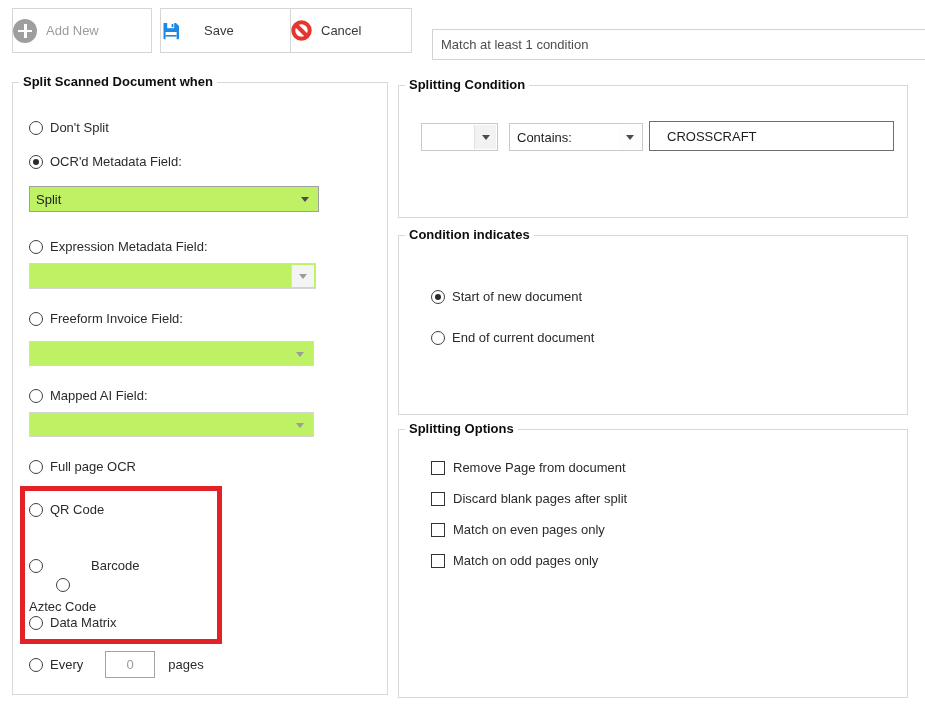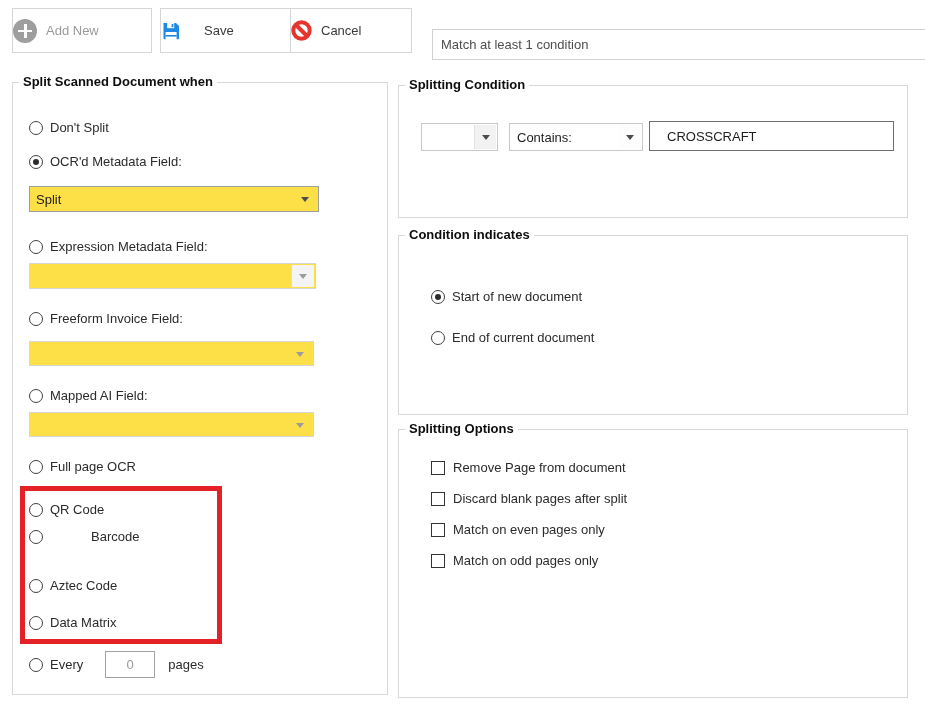--- a/index.html
+++ b/index.html
@@ -40,21 +40,21 @@
   #gb-options   { left:398px; top:429px; width:510px; height:269px; }
 
   
   .radio-row { position:absolute; display:flex; align-items:center; gap:7px; cursor:pointer; white-space:nowrap; }
   .radio { width:14px; height:14px; border:1px solid #3f3f3f; border-radius:50%; background:#fff; position:relative; flex:0 0 auto; }
   .radio.sel::after { content:""; position:absolute; left:3px; top:3px; width:6px; height:6px; border-radius:50%; background:#2b2b2b; }
   .check-row { position:absolute; display:flex; align-items:center; gap:8px; cursor:pointer; white-space:nowrap; }
   .checkbox { width:14px; height:14px; border:1px solid #333; background:#fff; flex:0 0 auto; }
 
   
-  .fieldcombo { position:absolute; background:#fde047; }
+  .fieldcombo { position:absolute; background:#bef264; }
   .fieldcombo .txt { position:absolute; left:6px; top:0; bottom:0; display:flex; align-items:center; color:#1d1d1d; }
   .fc-enabled { border:1px solid #9f9f9f; }
   .fc-disabled { border:1px solid #d6d6d6; }
   .fieldcombo .plainarrow { position:absolute; right:9px; top:50%; margin-top:-2px; }
   .fieldcombo .btnarea { position:absolute; top:1px; bottom:1px; right:1px; width:23px; background:#f4f4f4;
                          border-left:1px solid #dcdcdc; display:flex; align-items:center; justify-content:center; }
 
   
   .textinput { position:absolute; border:1px solid #6e6e6e; background:#fff; font-family:inherit; font-size:13px;
                color:#1d1d1d; padding:0 17px; outline:none; }
@@ -155,26 +155,26 @@
     <div class="radio-row" style="left:16px; top:376px;">
       <span class="radio"></span>
       <span>Full page OCR</span>
     </div>
 
     <div class="radio-row" style="left:16px; top:419px;">
       <span class="radio"></span>
       <span>QR Code</span>
     </div>
 
-    <div class="radio-row" style="left:16px; top:446px;gap:48px;">
+    <div class="radio-row" style="left:16px; top:475px;gap:48px;">
       <span class="radio"></span>
       <span>Barcode</span>
     </div>
 
-    <div class="radio-row" style="left:16px; top:495px;">
+    <div class="radio-row" style="left:16px; top:495px;flex-direction:column;">
       <span class="radio"></span>
       <span>Aztec Code</span>
     </div>
 
     <div class="radio-row" style="left:16px; top:532px;">
       <span class="radio"></span>
       <span>Data Matrix</span>
     </div>
 
     <div class="radio-row" style="left:16px; top:568px;">

